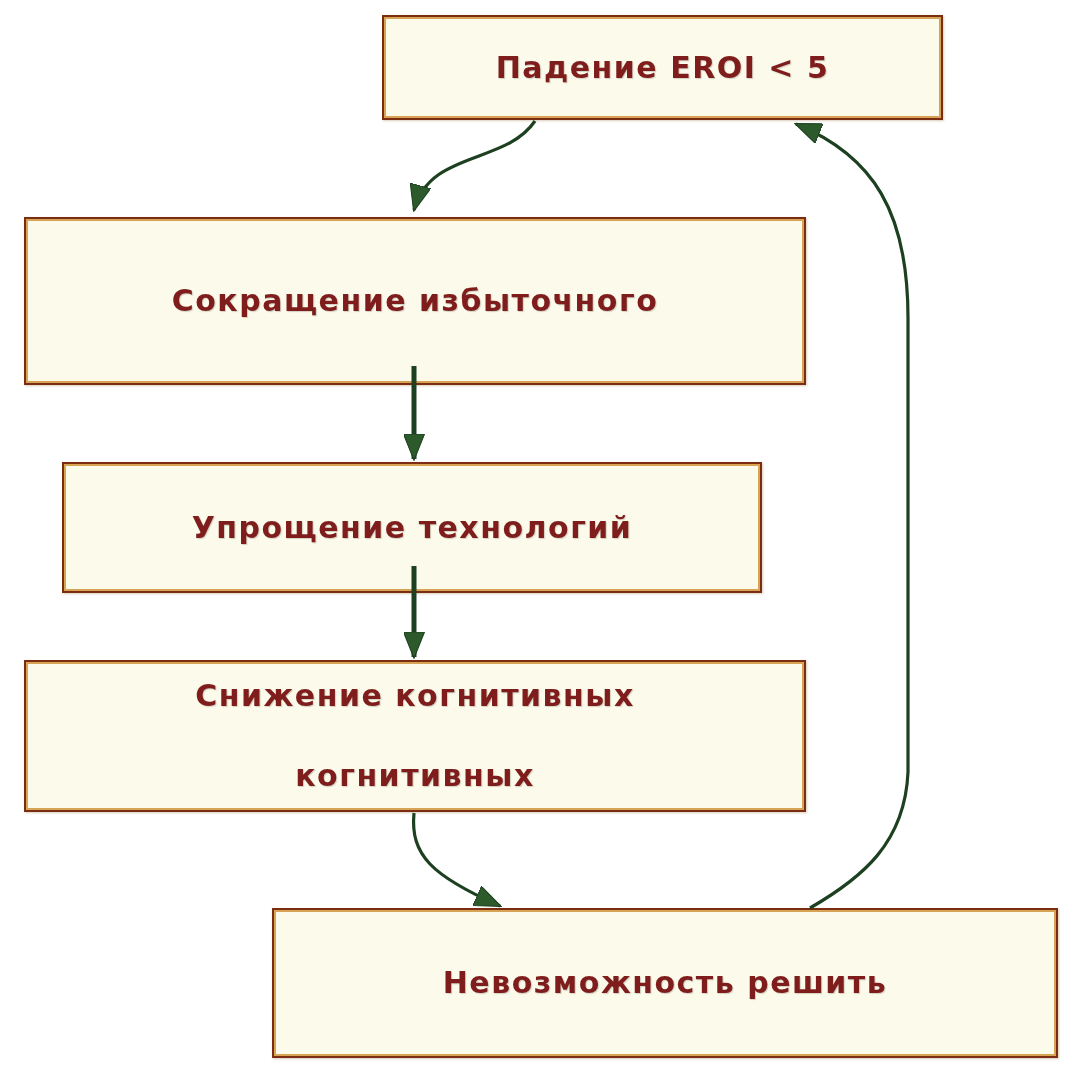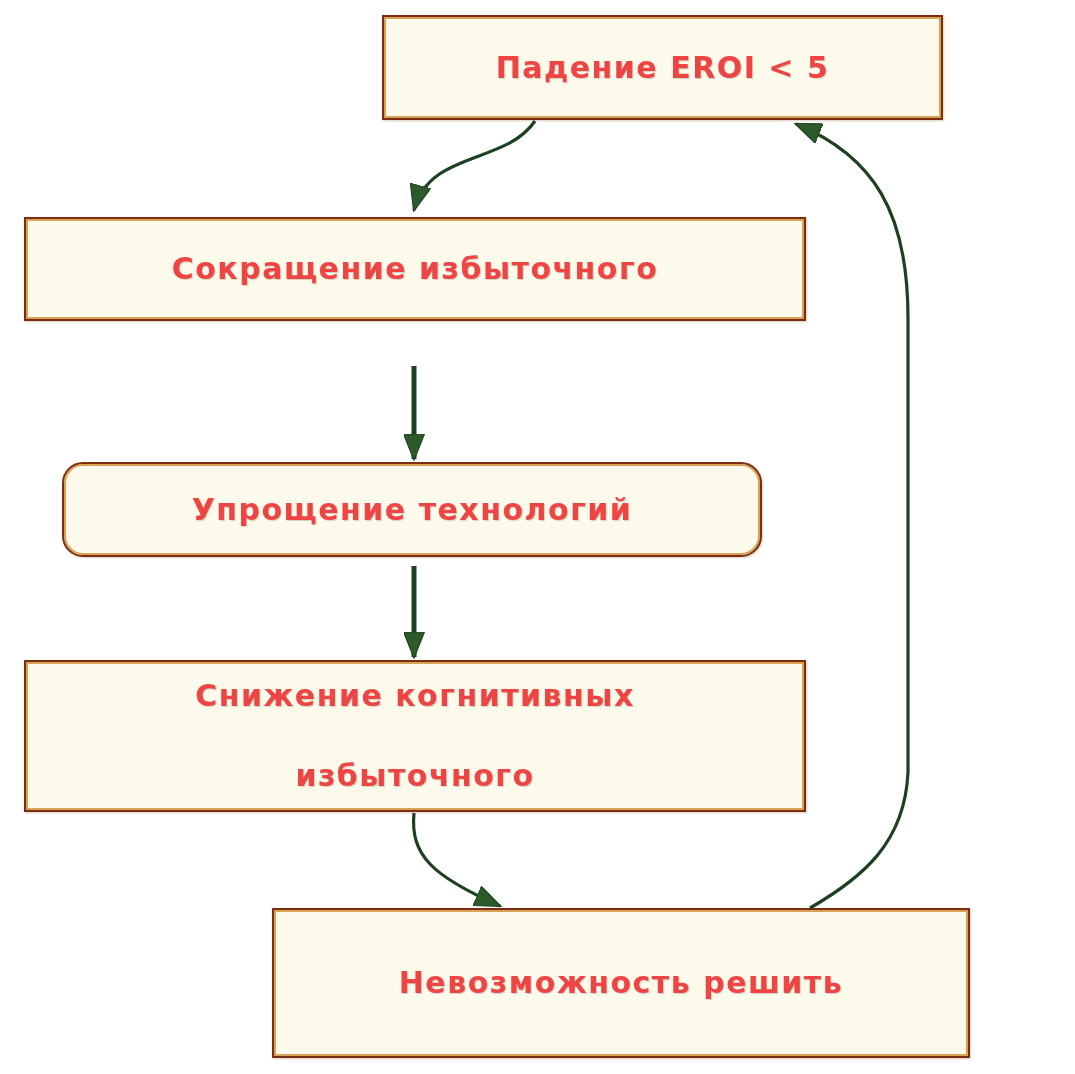--- a/index.html
+++ b/index.html
@@ -19,34 +19,34 @@
     position: absolute;
     box-sizing: border-box;
     background: #fcfaea;
     border: 2px solid #7a2d10;
     box-shadow: inset 0 0 0 2px #d9a355, 1px 1px 2px rgba(150,110,60,0.35);
     display: flex;
     flex-direction: column;
     align-items: center;
     justify-content: center;
     text-align: center;
-    color: #ef4444;
+    color: #7f1d1d;
     font-weight: bold;
     font-size: 30px;
     letter-spacing: 1.5px;
     line-height: 48px;
     text-shadow: 1px 1px 1px rgba(80,80,70,0.25);
     z-index: 1;
   }
   .node span { display: block; }
   #node-eroi      { left: 382px; top: 15px;  width: 561px; height: 105px; }
-  #node-surplus   { left: 24px;  top: 217px; width: 782px; height: 104px; }
-  #node-simplify  { left: 62px;  top: 462px; width: 700px; height: 95px; border-radius: 21px; }
+  #node-surplus   { left: 24px;  top: 217px; width: 782px; height: 168px; }
+  #node-simplify  { left: 62px;  top: 462px; width: 700px; height: 131px; }
   #node-cognitive { left: 24px;  top: 660px; width: 782px; height: 152px; gap: 32px; }
-  #node-crises    { left: 272px; top: 908px; width: 698px; height: 150px; }
+  #node-crises    { left: 272px; top: 908px; width: 786px; height: 150px; }
   svg.connectors {
     position: absolute;
     left: 0; top: 0;
     width: 1075px;
     height: 1074px;
     z-index: 2;
     pointer-events: none;
   }
   svg.connectors path.edge {
     fill: none;
@@ -68,21 +68,21 @@
   <div class="node" id="node-surplus">
     <span>Сокращение избыточного</span>
   </div>
 
   <div class="node" id="node-simplify">
     <span>Упрощение технологий</span>
   </div>
 
   <div class="node" id="node-cognitive">
     <span>Снижение когнитивных</span>
-    <span>избыточного</span>
+    <span>когнитивных</span>
   </div>
 
   <div class="node" id="node-crises">
     <span>Невозможность решить</span>
   </div>
 
   <svg class="connectors" viewBox="0 0 1075 1074" xmlns="http://www.w3.org/2000/svg">
     <defs>
       <marker id="arrowhead" viewBox="0 0 20 16" refX="19" refY="8" markerWidth="27" markerHeight="21" markerUnits="userSpaceOnUse" orient="auto">
         <path d="M 0 0 L 20 8 L 0 16 Z" fill="#2c5a2b" stroke="#1d4020" stroke-width="0.8"></path>

